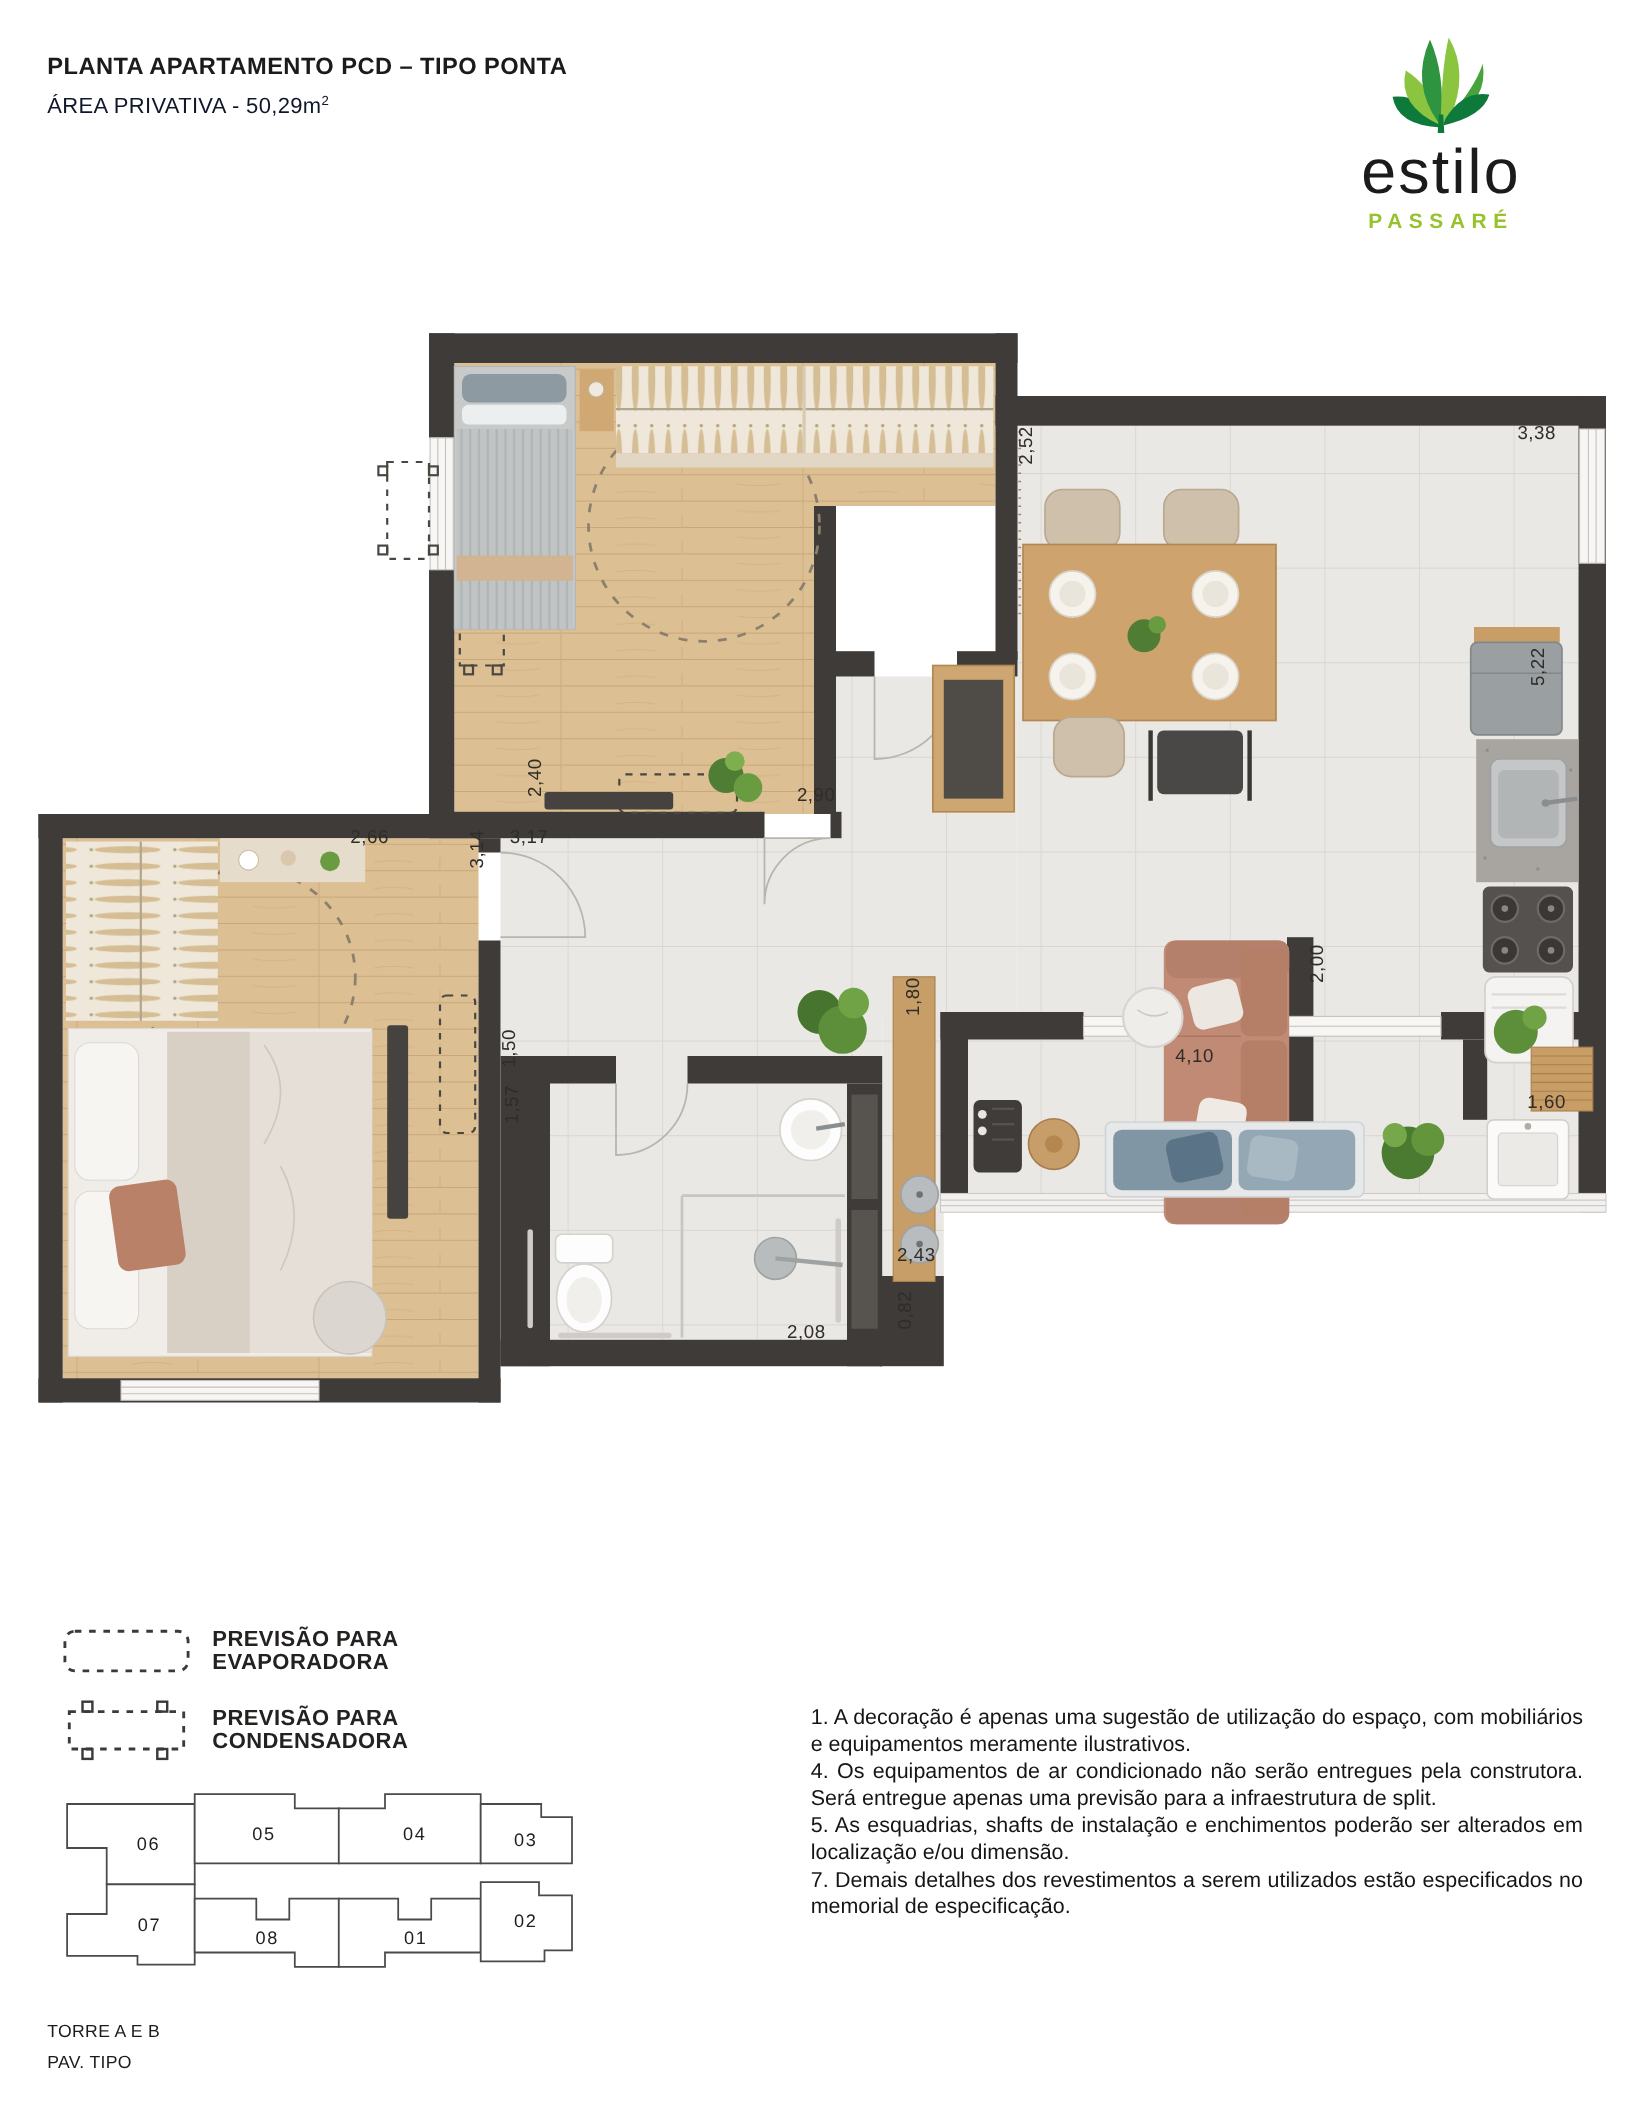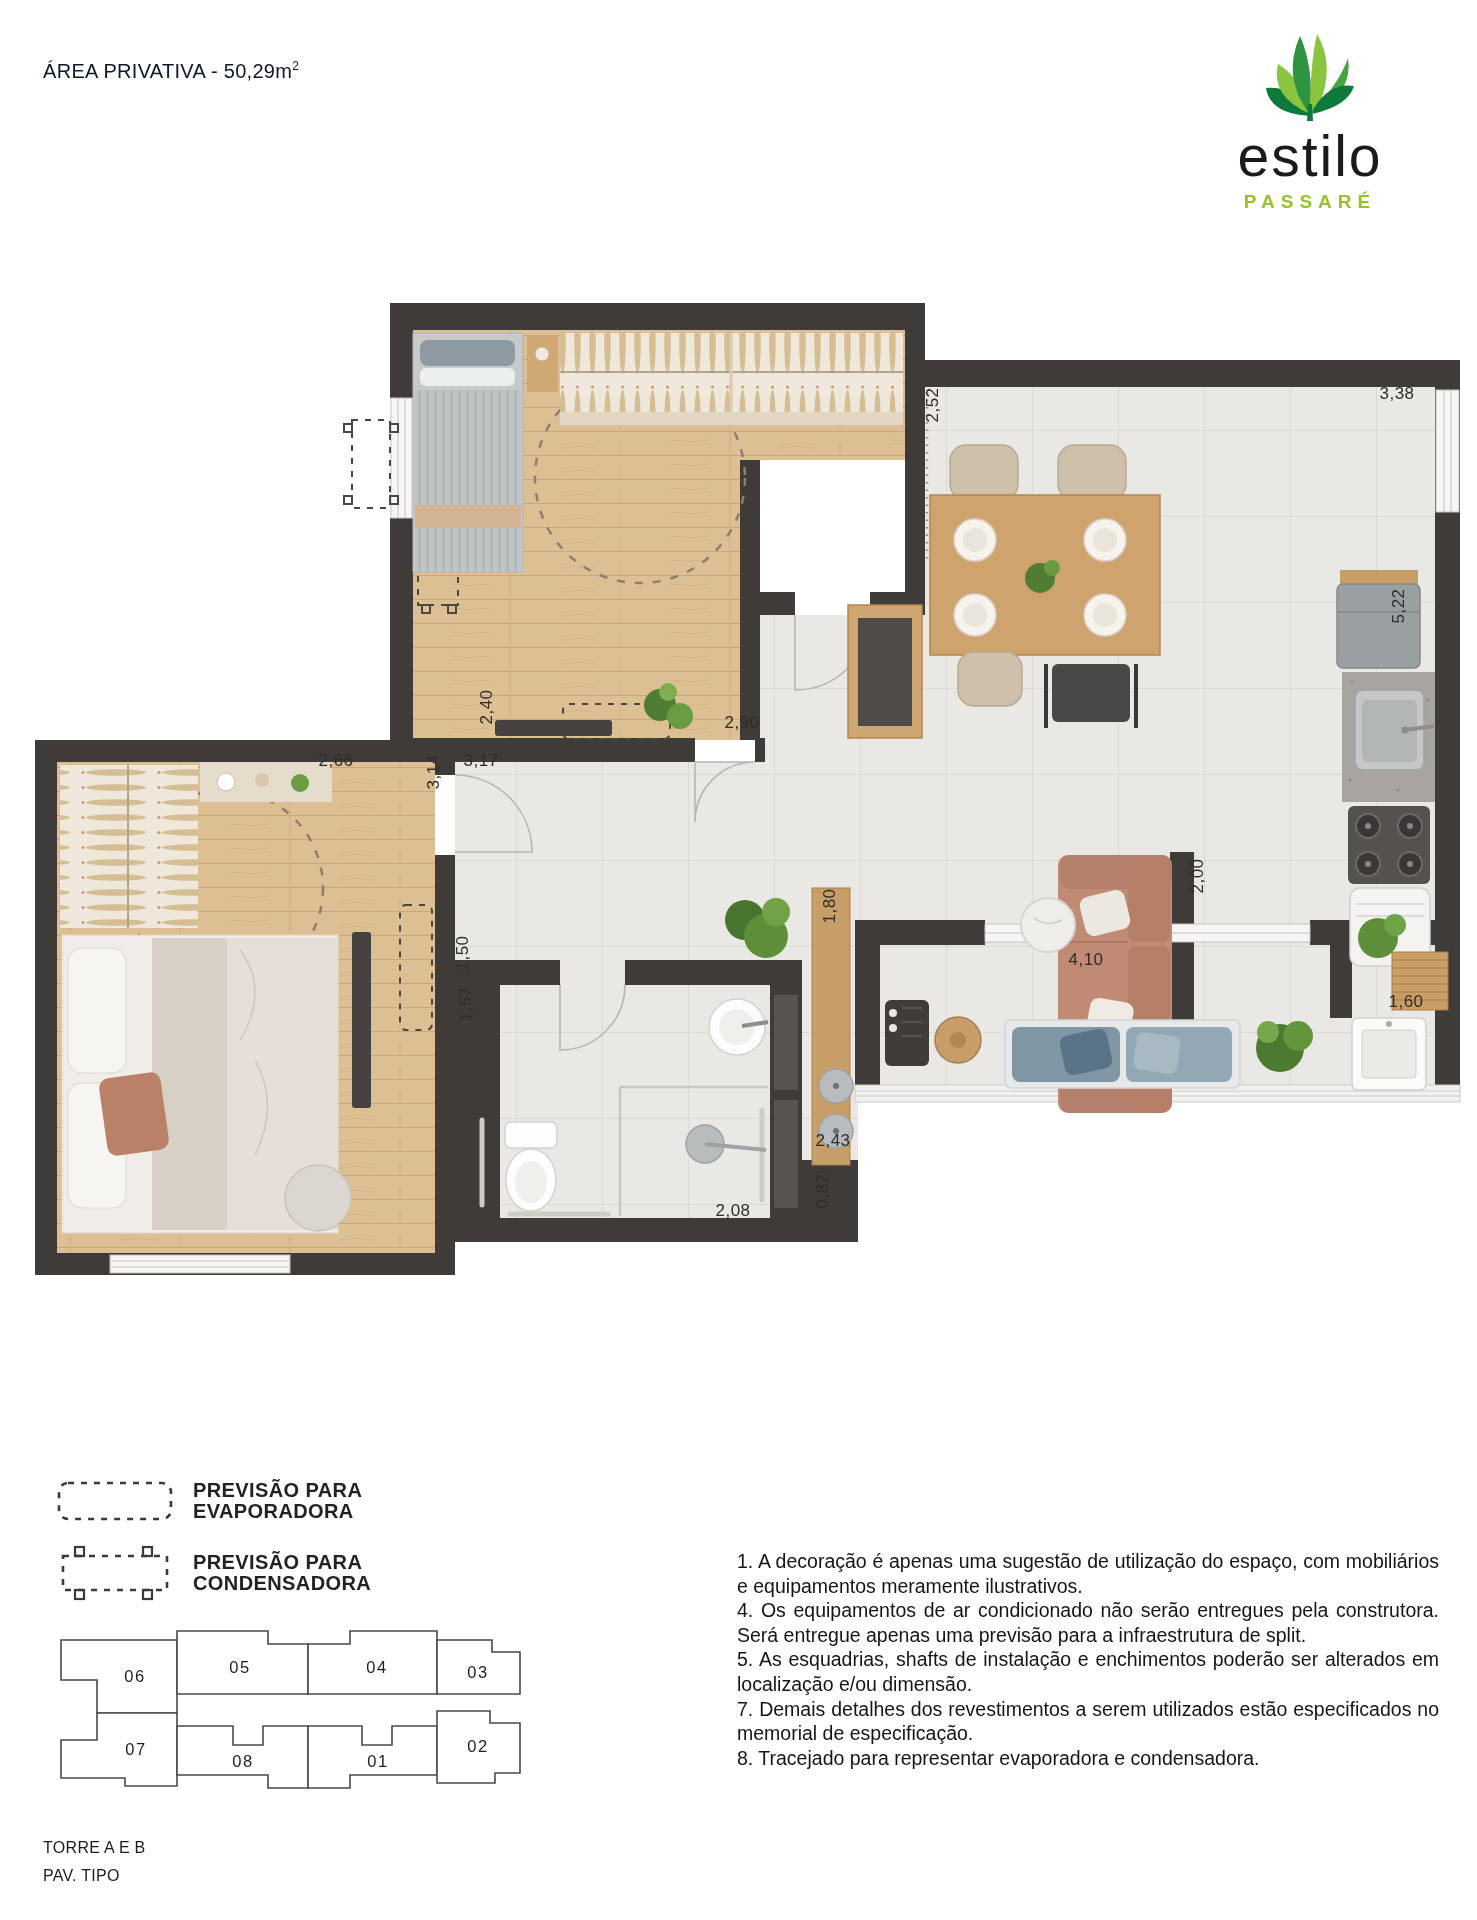--- a/index.html
+++ b/index.html
@@ -39,20 +39,21 @@
   
   #notes{position:absolute;left:737px;top:1549px;width:702px;}
   #notes p{margin:0;font-size:19.5px;line-height:24.6px;color:#151515;text-align:justify;}
 </style>
 </head>
 <body>
 
 <div id="page">
 
   <div id="title-block">
+    <div id="page-title">PLANTA APARTAMENTO PCD – TIPO PONTA</div>
     <div id="page-subtitle">
       <span>ÁREA PRIVATIVA - 50,29m</span><sup>2</sup>
     </div>
   </div>
 
   <div id="logo">
     <svg width="118" height="100" viewBox="0 0 100 100" style="display:block;margin:0 auto;">
       <path d="M50,92 Q10,90 6,64 Q32,62 50,84 Z" fill="#0d7a3c"></path>
       <path d="M50,90 Q10,72 18,40 Q40,54 50,82 Z" fill="#8bc53f"></path>
       <path d="M48,88 Q22,52 40,12 Q54,44 50,86 Z" fill="#2f9440"></path>
@@ -473,16 +474,15 @@
   <div id="torre-caption">
     <div>TORRE A E B</div>
     <div>PAV. TIPO</div>
   </div>
 
   <div id="notes">
       <p>1. A decoração é apenas uma sugestão de utilização do espaço, com mobiliários e equipamentos meramente ilustrativos.</p>
       <p>4. Os equipamentos de ar condicionado não serão entregues pela construtora. Será entregue apenas uma previsão para a infraestrutura de split.</p>
       <p>5. As esquadrias, shafts de instalação e enchimentos poderão ser alterados em localização e/ou dimensão.</p>
       <p>7. Demais detalhes dos revestimentos a serem utilizados estão especificados no memorial de especificação.</p>
-      <p>8. Tracejado para representar evaporadora e condensadora.</p>
     </div>
 
 </div>
 
 </body></html>

